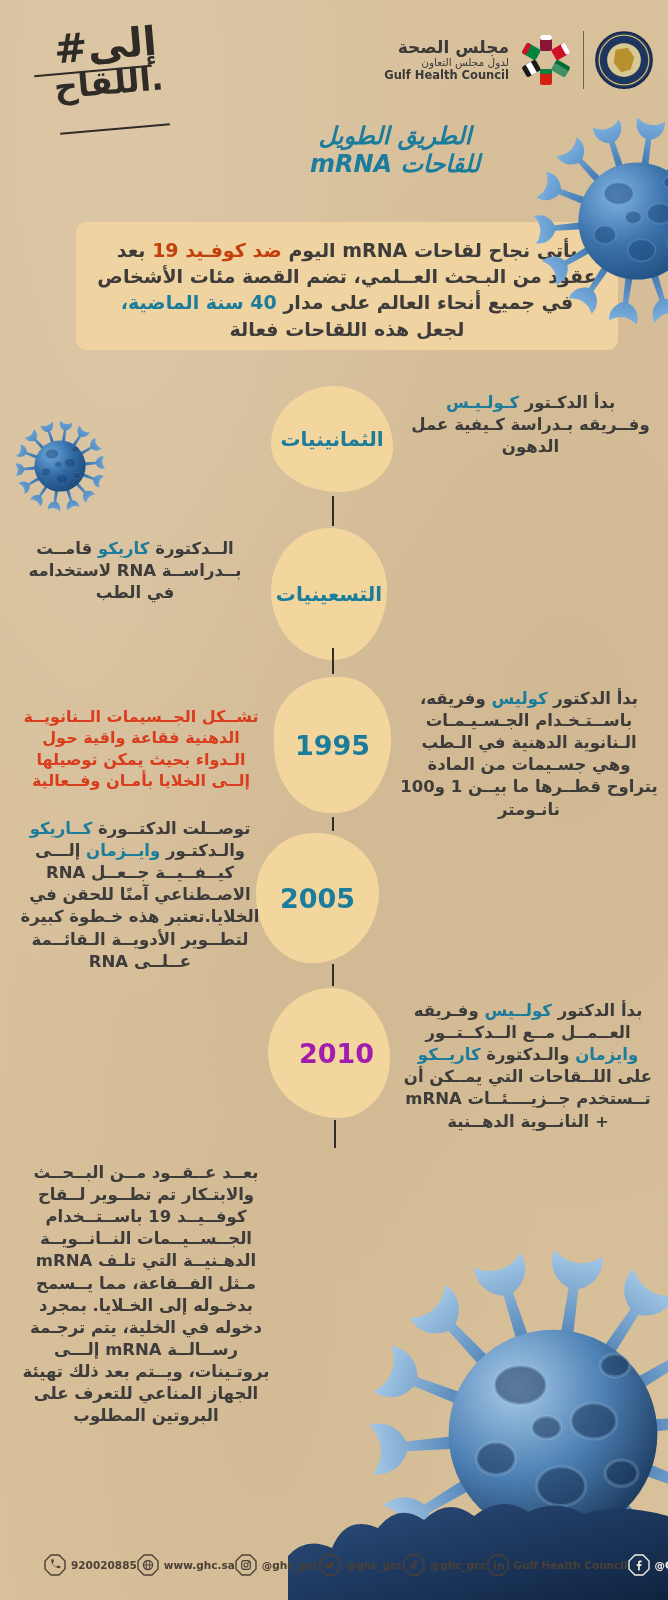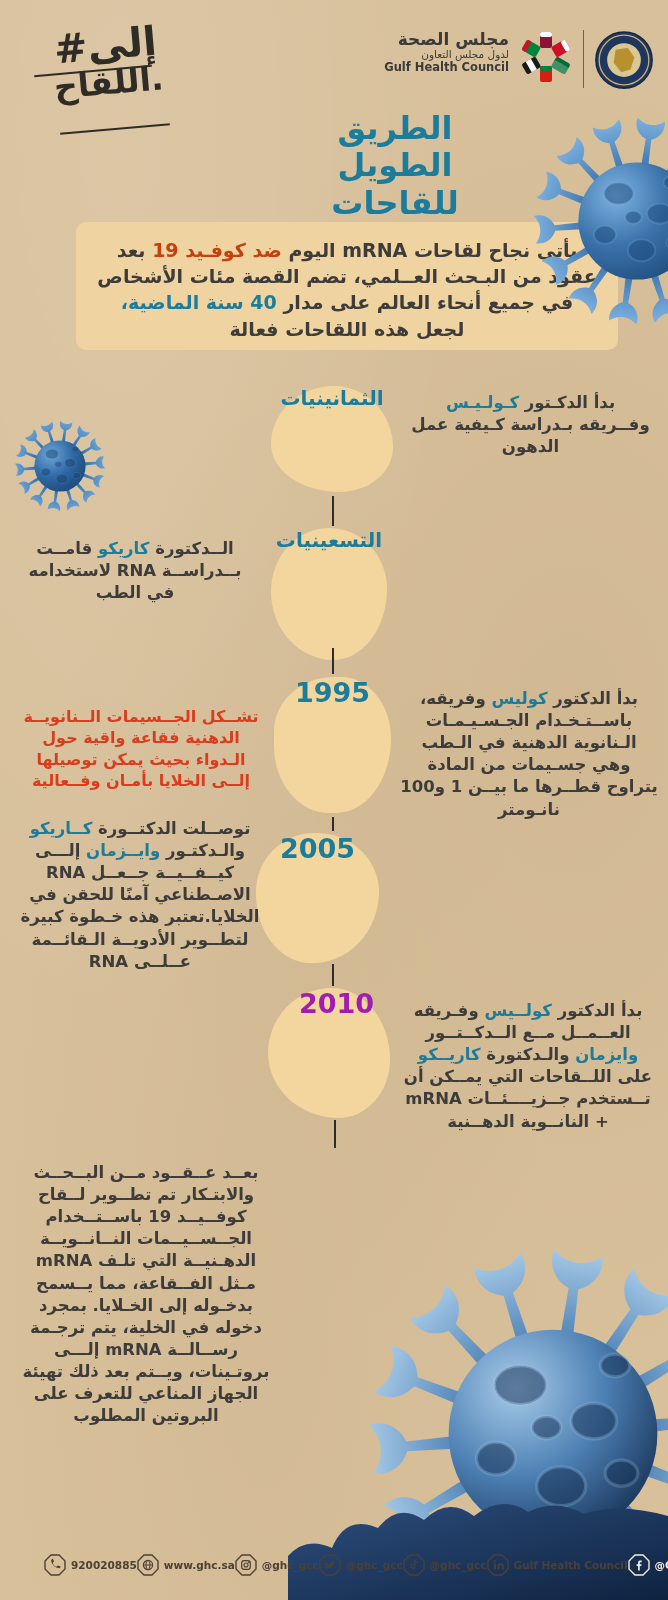--- a/index.html
+++ b/index.html
@@ -17,39 +17,39 @@
   }
   
   .hashtag{position:absolute;left:52px;top:24px;z-index:2;transform:rotate(-5deg);
     color:#2f2c28;text-align:center;line-height:1.05;}
   .hashtag .l1{font-size:40px;font-weight:bold;}
   .hashtag .l2{font-size:33px;font-weight:bold;}
   .h-stroke{position:absolute;background:#2f2c28;height:2px;z-index:2;}
   .hs1{left:34px;top:70px;width:118px;transform:rotate(-5deg);}
   .hs2{left:60px;top:128px;width:110px;transform:rotate(-5deg);}
 
-  .logo{position:absolute;top:30px;right:14px;z-index:2;display:flex;align-items:flex-start;gap:10px;direction:ltr;}
+  .logo{position:absolute;top:30px;right:14px;z-index:2;display:flex;align-items:center;gap:10px;direction:ltr;}
   .logo-text{text-align:right;line-height:1.12;}
   .logo-text .a1{font-size:17px;font-weight:bold;color:#3b3a38;}
   .logo-text .a2{font-size:10.5px;color:#3b3a38;}
   .logo-text .a3{font-size:11.5px;font-weight:bold;color:#3b3a38;}
   .logo-divider{width:1px;height:58px;background:#6b6257;}
 
   
-  .title{position:absolute;top:110px;left:278px;width:234px;z-index:2;
-    text-align:center;font-weight:bold;line-height:1.17;font-size:32px;direction:rtl;}
+  .title{position:absolute;top:122px;left:278px;width:234px;z-index:2;
+    text-align:center;font-weight:bold;line-height:1.17;font-size:24px;direction:rtl;font-style:italic;}
 
   
   .intro{position:absolute;left:76px;top:222px;width:542px;height:128px;z-index:2;
     background:#efd3a1;border-radius:10px;box-sizing:border-box;padding:15px 20px 0 20px;}
   .intro p{margin:0;direction:rtl;text-align:center;font-size:19px;font-weight:bold;
     line-height:1.38;color:#3d3c3a;}
 
   
-  .blob{position:absolute;background:#f2d69e;display:flex;justify-content:center;z-index:2;}
+  .blob{position:absolute;background:#f2d69e;display:flex;align-items:center;justify-content:center;z-index:2;}
   .blob .era{font-weight:bold;font-size:20px;}
   .blob .year{font-weight:bold;font-size:27px;}
   .tick{position:absolute;width:2px;background:#2f2d2a;z-index:2;}
 
   .side{position:absolute;z-index:2;direction:rtl;text-align:center;
     font-size:16.5px;font-weight:bold;line-height:1.34;color:#3d3c3a;}
   .side p{margin:0;}
 
   
   .footer{position:absolute;left:0;right:0;bottom:0;height:70px;z-index:6;

